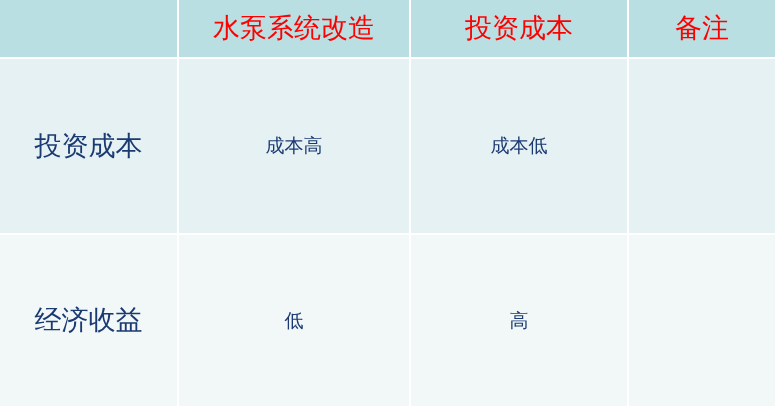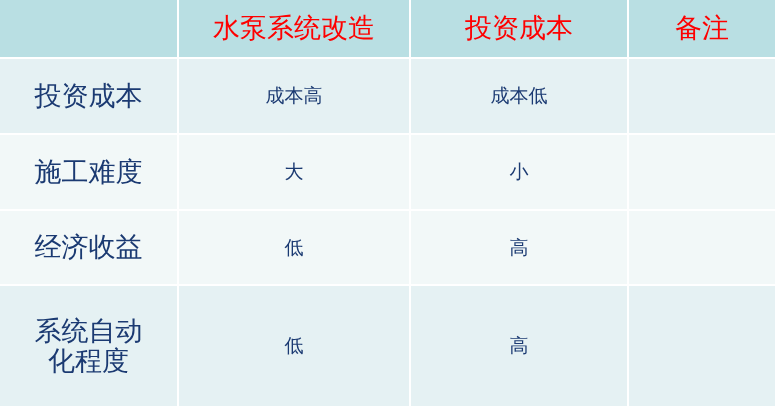--- a/index.html
+++ b/index.html
@@ -112,39 +112,24 @@
 
   <tbody>
 
     <tr class="row-dark r1">
       <td class="label-cell">投资成本</td>
       <td class="value-cell">成本高</td>
       <td class="value-cell">成本低</td>
       <td class="remark-cell"></td>
     </tr>
 
-    <tr class="row-light r2">
-      <td class="label-cell">施工难度</td>
-      <td class="value-cell">大</td>
-      <td class="value-cell">小</td>
-      <td class="remark-cell"></td>
-    </tr>
 
 
     <tr class="row-light r4">
       <td class="label-cell">经济收益</td>
       <td class="value-cell">低</td>
       <td class="value-cell">高</td>
       <td class="remark-cell"></td>
     </tr>
 
-    <tr class="row-dark r5">
-      <td class="label-cell">
-        <span class="stack-line">系统自动</span>
-        <span class="stack-line">化程度</span>
-      </td>
-      <td class="value-cell">低</td>
-      <td class="value-cell">高</td>
-      <td class="remark-cell"></td>
-    </tr>
 
   </tbody>
 </table>
 
 </body></html>

